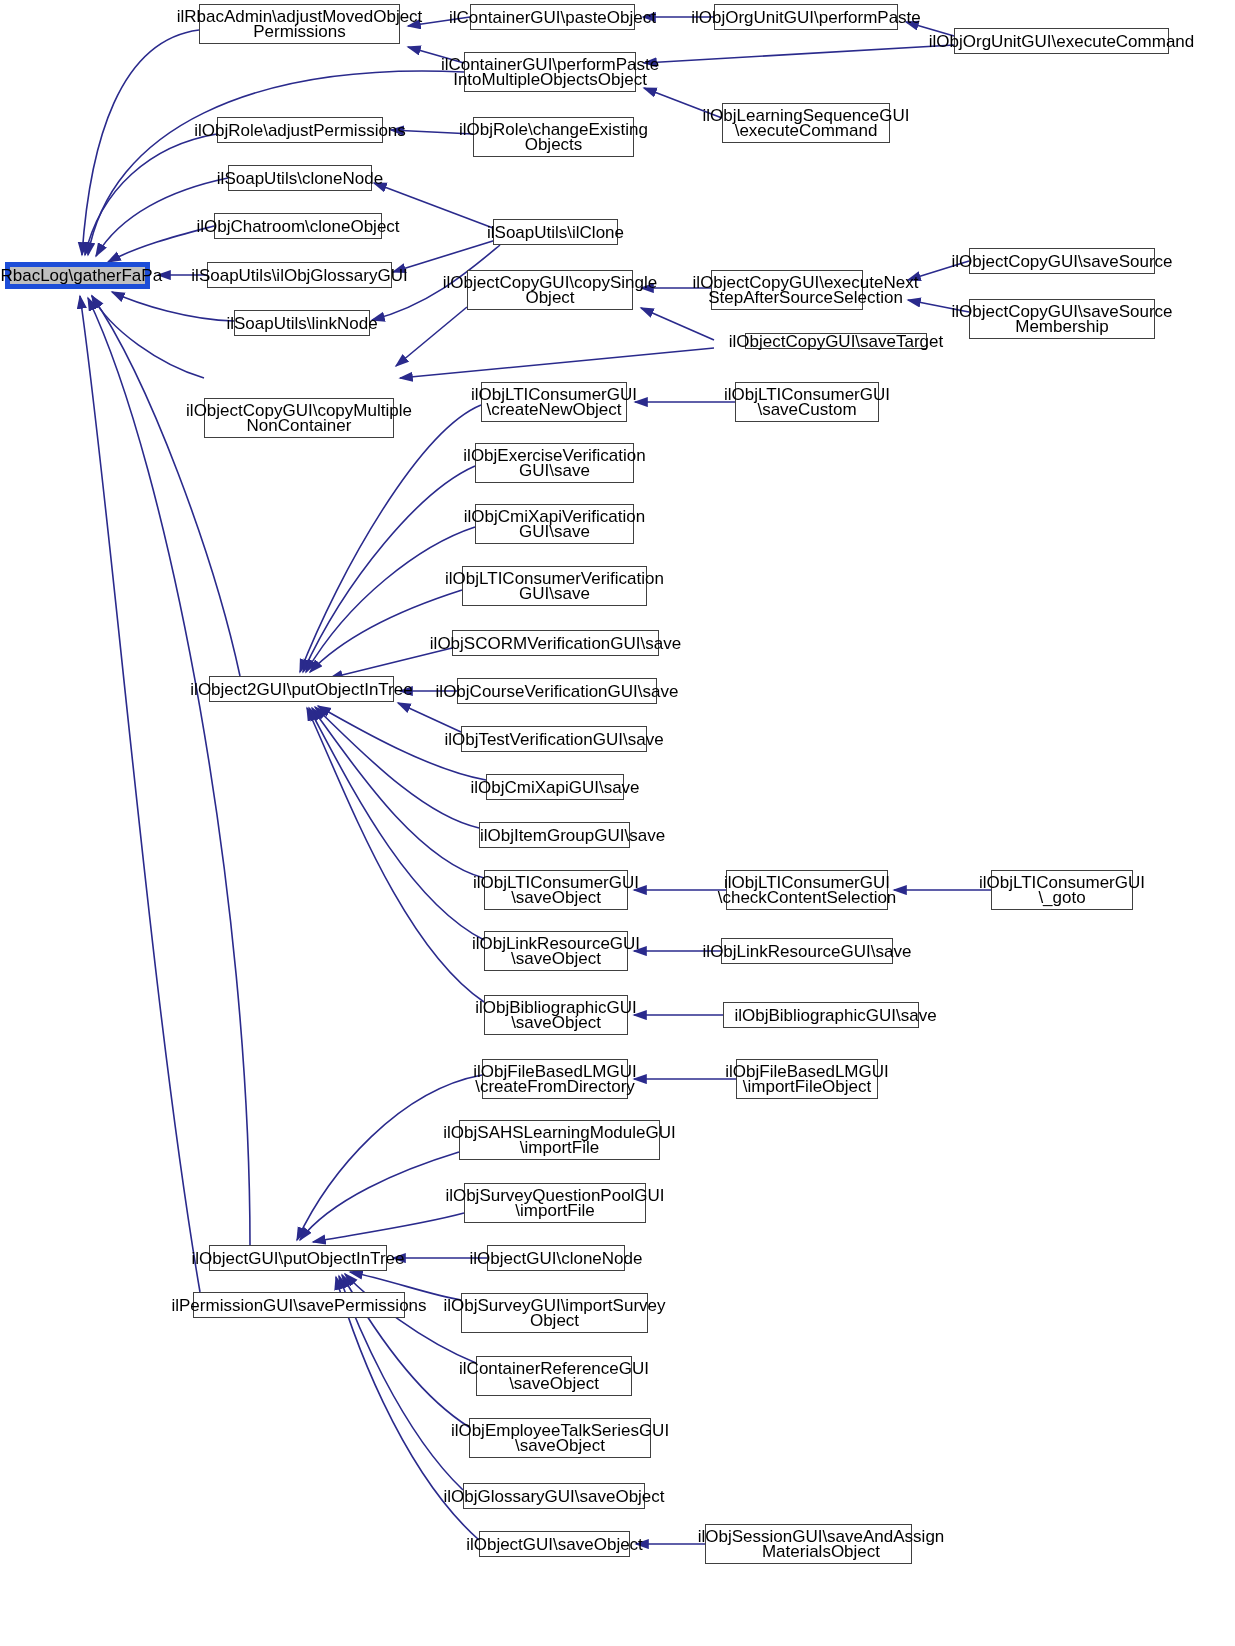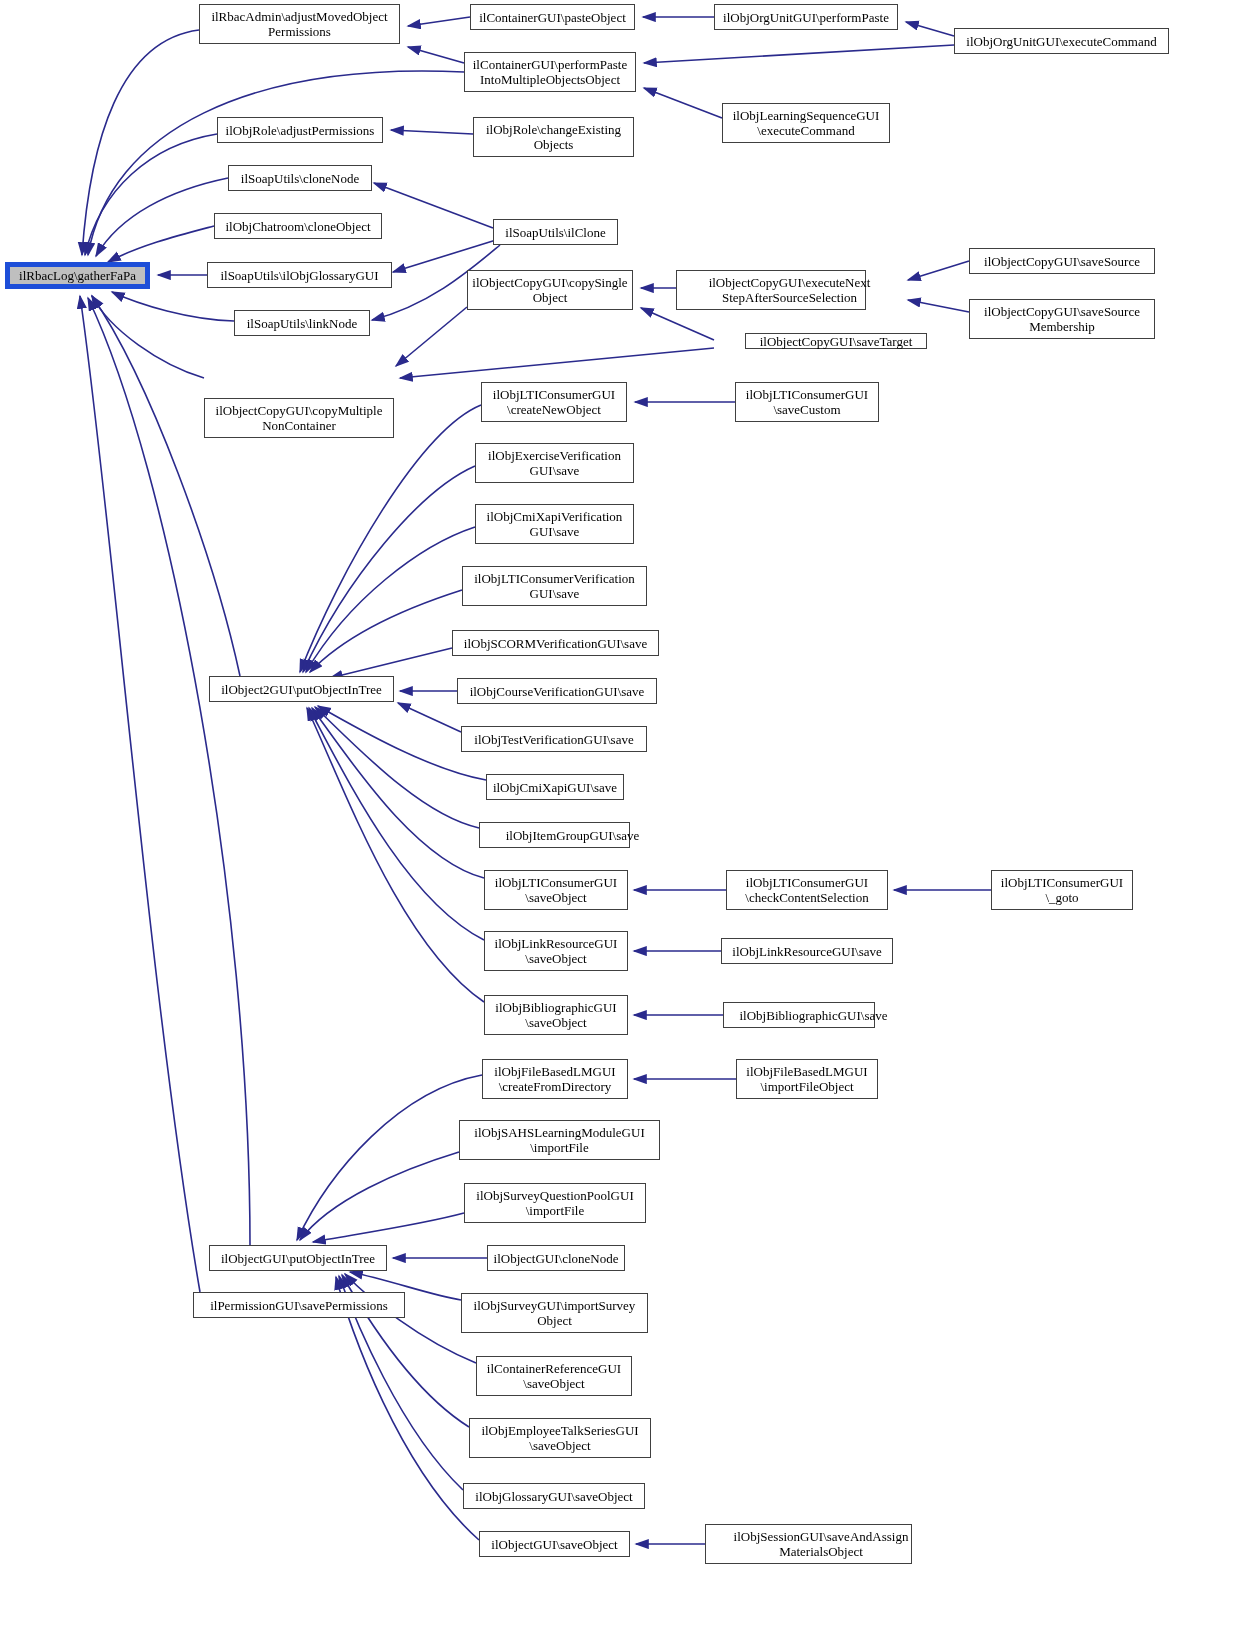--- a/index.html
+++ b/index.html
@@ -21,30 +21,29 @@
     width: 1235px;
     height: 1646px;
     pointer-events: none;
   }
   .node {
     position: absolute;
     box-sizing: border-box;
     border: 1px solid #404040;
     background: #ffffff;
     color: #000000;
-    font-size: 13px;
+    font-size: 17px;
     line-height: 15px;
     text-align: center;
     display: flex;
     align-items: center;
     justify-content: center;
     white-space: pre-line;
     padding: 0 3px;
     z-index: 2;
-    font-family: Liberation Serif, serif;
   }
   .node.root {
     background: #bfbfbf;
     border: 5px solid #1d4ed8;
   }
 </style>
 </head>
 <body>
 
 <div id="graph">
@@ -125,21 +124,21 @@
 \executeCommand</div>
       <div class="node" style="left: 217px; top: 117px; width: 166px; height: 26px;">ilObjRole\adjustPermissions</div>
       <div class="node" style="left: 473px; top: 117px; width: 161px; height: 40px;">ilObjRole\changeExisting
 Objects</div>
       <div class="node" style="left: 228px; top: 165px; width: 144px; height: 26px;">ilSoapUtils\cloneNode</div>
       <div class="node" style="left: 214px; top: 213px; width: 168px; height: 26px;">ilObjChatroom\cloneObject</div>
       <div class="node" style="left: 493px; top: 219px; width: 125px; height: 26px;">ilSoapUtils\ilClone</div>
       <div class="node" style="left: 207px; top: 262px; width: 185px; height: 26px;">ilSoapUtils\ilObjGlossaryGUI</div>
       <div class="node" style="left: 467px; top: 270px; width: 166px; height: 40px;">ilObjectCopyGUI\copySingle
 Object</div>
-      <div class="node" style="left: 676px; top: 270px; width: 190px; height: 40px; padding-left: 40px;">ilObjectCopyGUI\executeNext
+      <div class="node" style="left: 711px; top: 270px; width: 152px; height: 40px; padding-left: 40px;">ilObjectCopyGUI\executeNext
 StepAfterSourceSelection</div>
       <div class="node" style="left: 969px; top: 248px; width: 186px; height: 26px;">ilObjectCopyGUI\saveSource</div>
       <div class="node" style="left: 969px; top: 299px; width: 186px; height: 40px;">ilObjectCopyGUI\saveSource
 Membership</div>
       <div class="node" style="left: 234px; top: 310px; width: 136px; height: 26px;">ilSoapUtils\linkNode</div>
       <div class="node" style="left: 745px; top: 333px; width: 182px; height: 16px;">ilObjectCopyGUI\saveTarget</div>
       <div class="node" style="left: 204px; top: 362px; width: 190px; height: 40px; margin-top: 36px;">ilObjectCopyGUI\copyMultiple
 NonContainer</div>
       <div class="node" style="left: 481px; top: 382px; width: 146px; height: 40px;">ilObjLTIConsumerGUI
 \createNewObject</div>
@@ -161,21 +160,21 @@
 \saveObject</div>
       <div class="node" style="left: 726px; top: 870px; width: 162px; height: 40px;">ilObjLTIConsumerGUI
 \checkContentSelection</div>
       <div class="node" style="left: 991px; top: 870px; width: 142px; height: 40px;">ilObjLTIConsumerGUI
 \_goto</div>
       <div class="node" style="left: 484px; top: 931px; width: 144px; height: 40px;">ilObjLinkResourceGUI
 \saveObject</div>
       <div class="node" style="left: 721px; top: 938px; width: 172px; height: 26px;">ilObjLinkResourceGUI\save</div>
       <div class="node" style="left: 484px; top: 995px; width: 144px; height: 40px;">ilObjBibliographicGUI
 \saveObject</div>
-      <div class="node" style="left: 723px; top: 1002px; width: 152px; height: 26px; padding-left: 32px;">ilObjBibliographicGUI\save</div>
+      <div class="node" style="left: 723px; top: 1002px; width: 196px; height: 26px; padding-left: 32px;">ilObjBibliographicGUI\save</div>
       <div class="node" style="left: 482px; top: 1059px; width: 146px; height: 40px;">ilObjFileBasedLMGUI
 \createFromDirectory</div>
       <div class="node" style="left: 736px; top: 1059px; width: 142px; height: 40px;">ilObjFileBasedLMGUI
 \importFileObject</div>
       <div class="node" style="left: 459px; top: 1120px; width: 201px; height: 40px; text-align: center;">ilObjSAHSLearningModuleGUI
 \importFile</div>
       <div class="node" style="left: 464px; top: 1183px; width: 182px; height: 40px;">ilObjSurveyQuestionPoolGUI
 \importFile</div>
       <div class="node" style="left: 209px; top: 1245px; width: 178px; height: 26px;">ilObjectGUI\putObjectInTree</div>
       <div class="node" style="left: 487px; top: 1245px; width: 138px; height: 26px;">ilObjectGUI\cloneNode</div>

